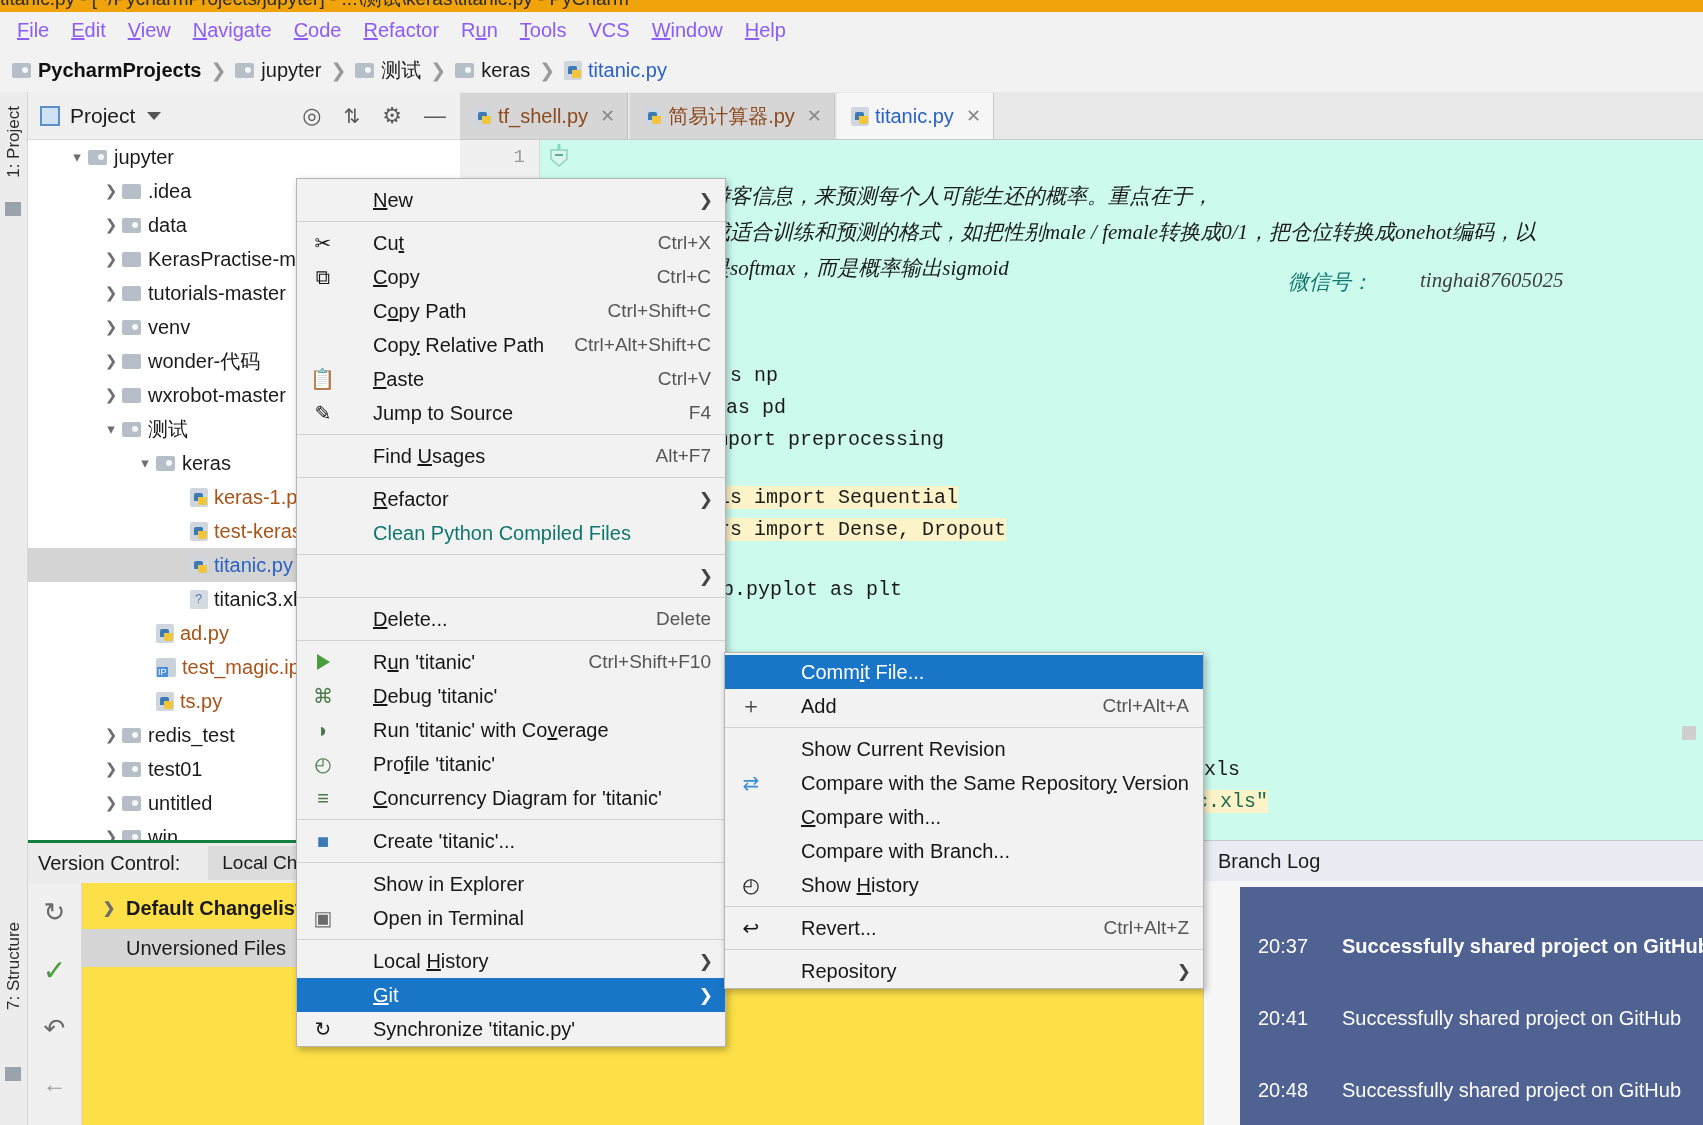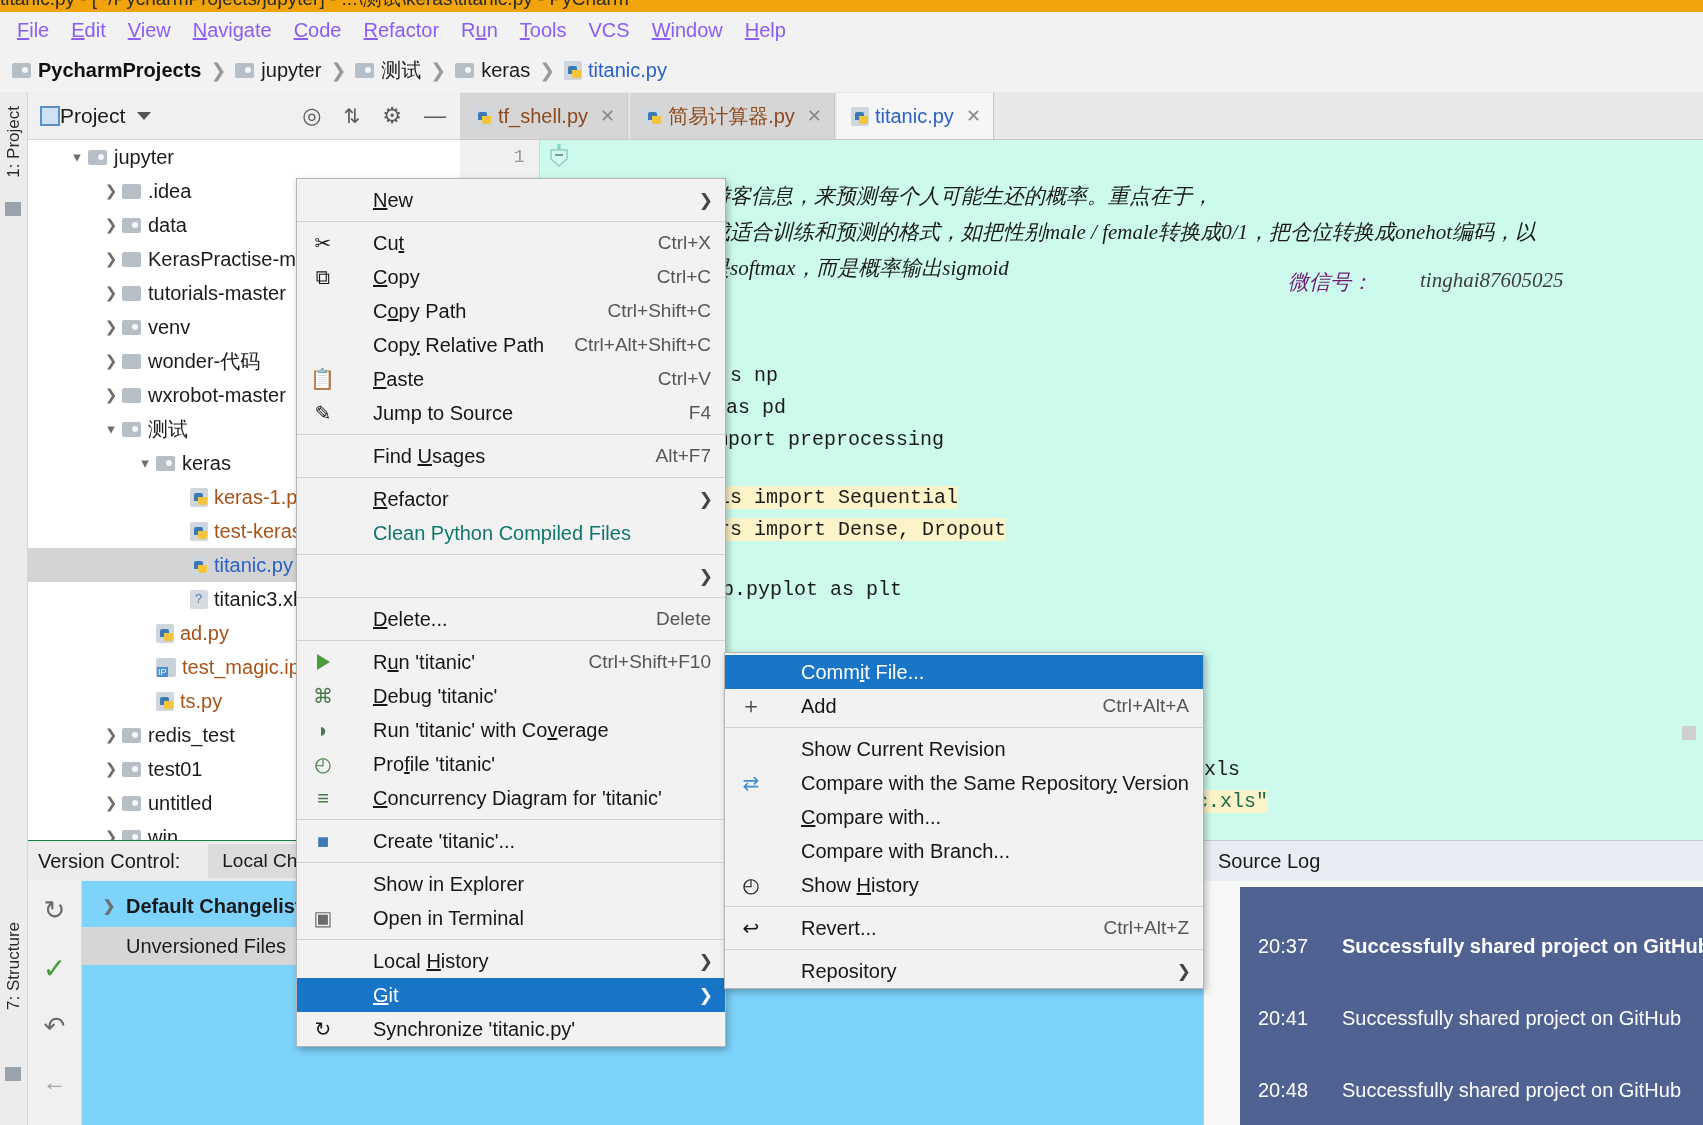--- a/index.html
+++ b/index.html
@@ -71,21 +71,21 @@
   
   #projectpanel{
     position:absolute; left:28px; top:92px; width:432px; height:748px;
     background:#ffffff; border-right:1px solid #c9c9c9;
   }
   #projectheader{
     position:absolute; left:28px; top:92px; width:432px; height:48px;
     background:#f0f0f0; border-bottom:1px solid #d9d9d9;
     display:flex; align-items:center; padding-left:12px;
   }
-  #projectheader .ph-title{ font-size:21px; }
+  #projectheader .ph-title{ font-size:21px; margin-left:10px;}
   .sq-ico{
     width:20px;height:20px;border:2px solid #5b8fc9;background:#cfe2f5;
     flex:none;
   }
   .caret-dn{
     width:0;height:0;border-left:7px solid transparent;border-right:7px solid transparent;
     border-top:8px solid #555; margin-left:12px;
   }
   #projectheader .tools{ margin-left:auto; display:flex; align-items:center; gap:22px; padding-right:14px;}
   #tree{
@@ -146,27 +146,27 @@
     position:absolute; left:88px; top:4px; width:22px;height:26px;
   }
   .codeline{
     position:absolute; left:110px; font-family:"Liberation Mono", monospace;
     font-size:20px; white-space:pre; color:#1b1b1b;
   }
   .cn-italic{ font-style:italic; color:#1b1b1b; font-family:"Liberation Serif", serif; font-size:21px;}
   .hl-yellow{ background:#fdf3c8; }
   .strlit{ color:#1c6b52; }
   .wechat{
-    position:absolute; font-style:italic; color:#701a75;
+    position:absolute; font-style:italic; color:#0f766e;
     font-family:"Liberation Serif", serif; font-size:21px; white-space:pre;
   }
   
   #vcpanel{
     position:absolute; left:28px; top:840px; width:1175px; height:285px;
-    background:#7dd3fc; border-top:1px solid #15803d;
+    background:#fde047; border-top:3px solid #15803d;
   }
   #vchead{
     position:absolute; left:0; top:0; width:1175px; height:40px;
     background:#ececec; display:flex; align-items:center; padding-left:10px;
     font-size:20px;
   }
   #vchead .vctab{
     margin-left:28px; background:#dcdcdc; padding:6px 14px; font-size:19px;
   }
   #vcsidebar{
@@ -467,21 +467,21 @@
       <span class="arrow" style="width: 34px;">❯</span>
       <span>Default Changelist</span>
     </div>
     <div class="vcrow" style="top: 86px; width: 1121px; background: rgb(214, 214, 214);">
       <span class="arrow" style="width: 34px;"></span>
       <span>Unversioned Files</span>
     </div>
   </div>
 
 <div id="eventlog">
-  <div id="eventloghead">Source Log</div>
+  <div id="eventloghead">Branch Log</div>
   <div id="eventlogbody">
       <div class="elrow first" style="margin-top: 36px;">
         <span class="t">20:37</span>
         <span class="m">Successfully shared project on GitHub</span>
       </div>
       <div class="elrow" style="margin-top: 26px;">
         <span class="t">20:41</span>
         <span class="m">Successfully shared project on GitHub</span>
       </div>
       <div class="elrow" style="margin-top: 26px;">

